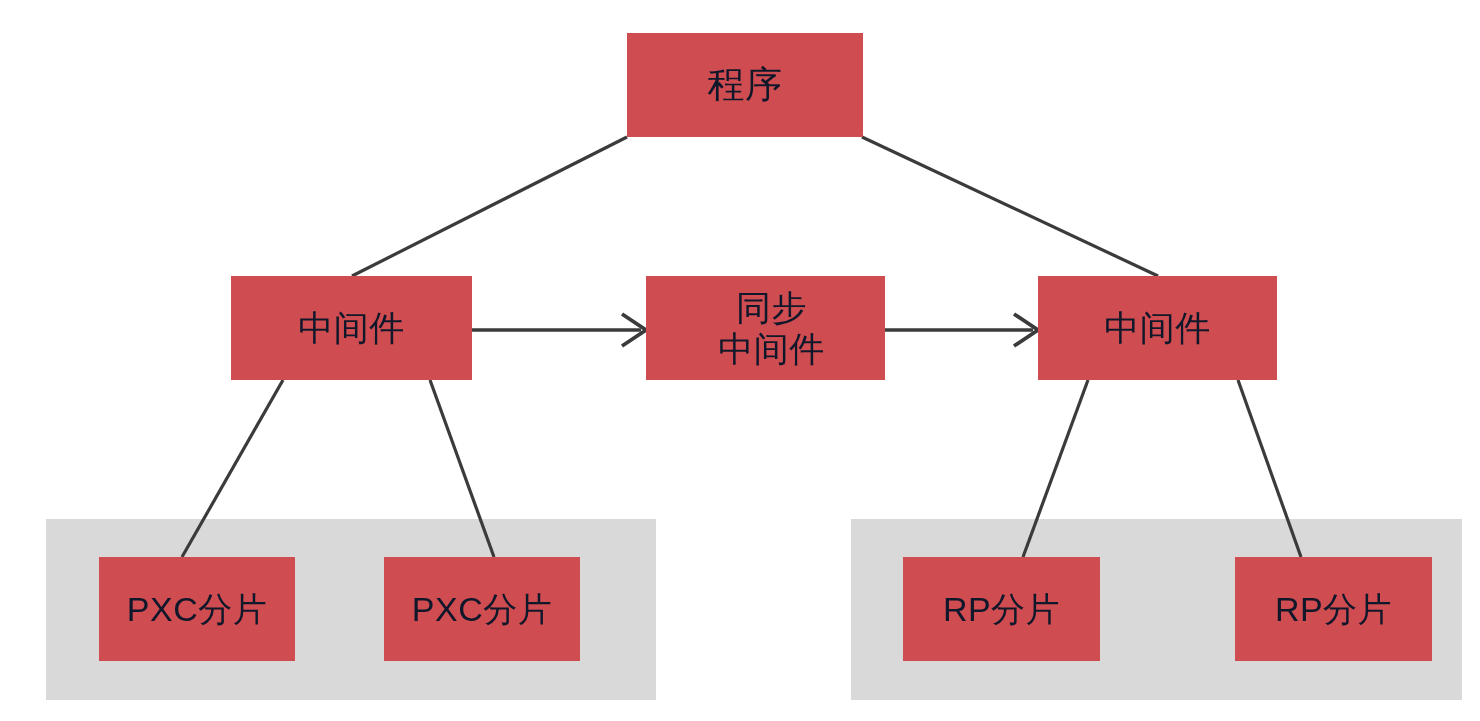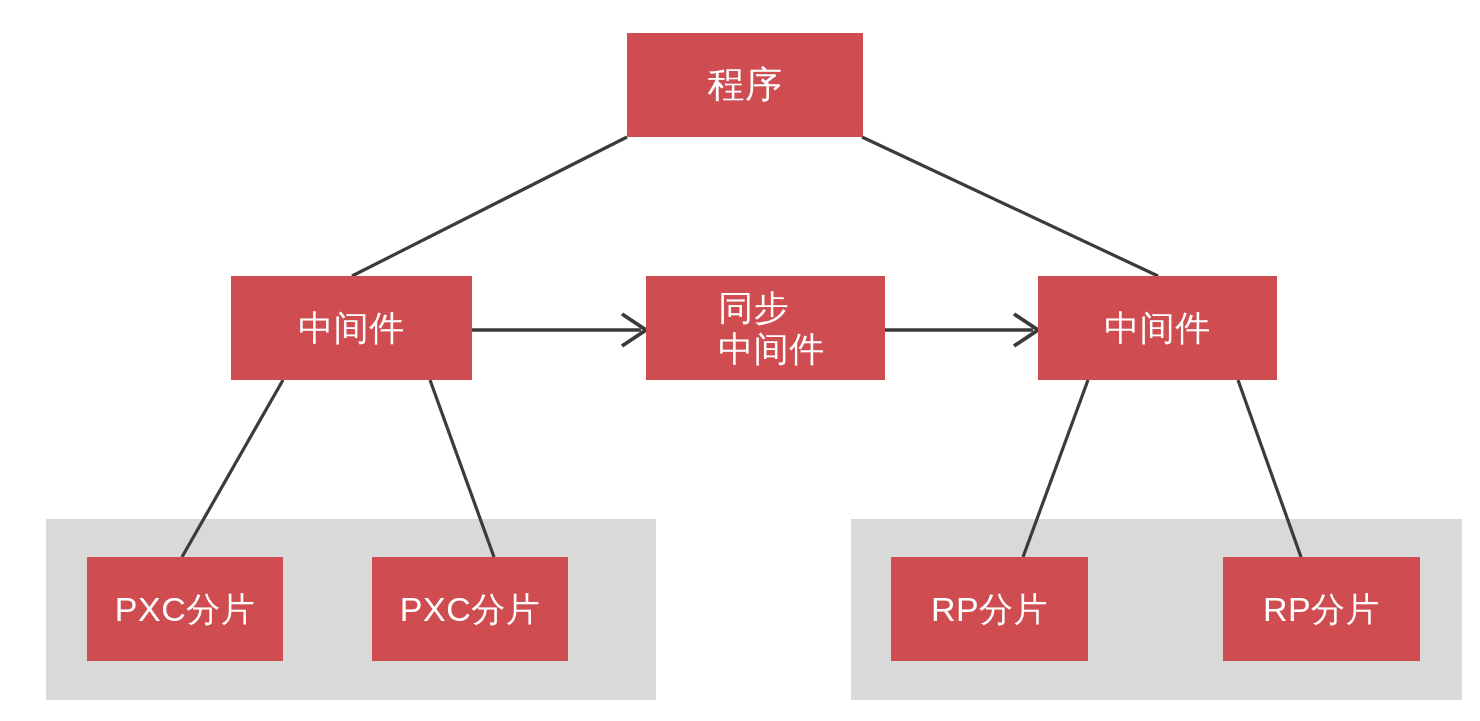--- a/index.html
+++ b/index.html
@@ -17,33 +17,33 @@
     background: #ffffff;
     overflow: hidden;
   }
   .group-band {
     position: absolute;
     background: #d9d9d9;
   }
   .node {
     position: absolute;
     background: #cf4c50;
-    color: #ffffff;
+    color: #0f172a;
     display: flex;
     align-items: center;
     justify-content: center;
-    text-align: left;
+    text-align: center;
     line-height: 1.18;
     letter-spacing: 0.5px;
     white-space: pre-line;
     box-sizing: border-box;
   }
   .node-lg { font-size: 37px; }
   .node-md { font-size: 35px; }
-  .node-sm { font-size: 34px; }
+  .node-sm { font-size: 34px; margin-left: 12px; }
   svg.edges {
     position: absolute;
     left: 0;
     top: 0;
     width: 1480px;
     height: 721px;
     pointer-events: none;
   }
   svg.edges .link {
     stroke: #3b3b3b;

